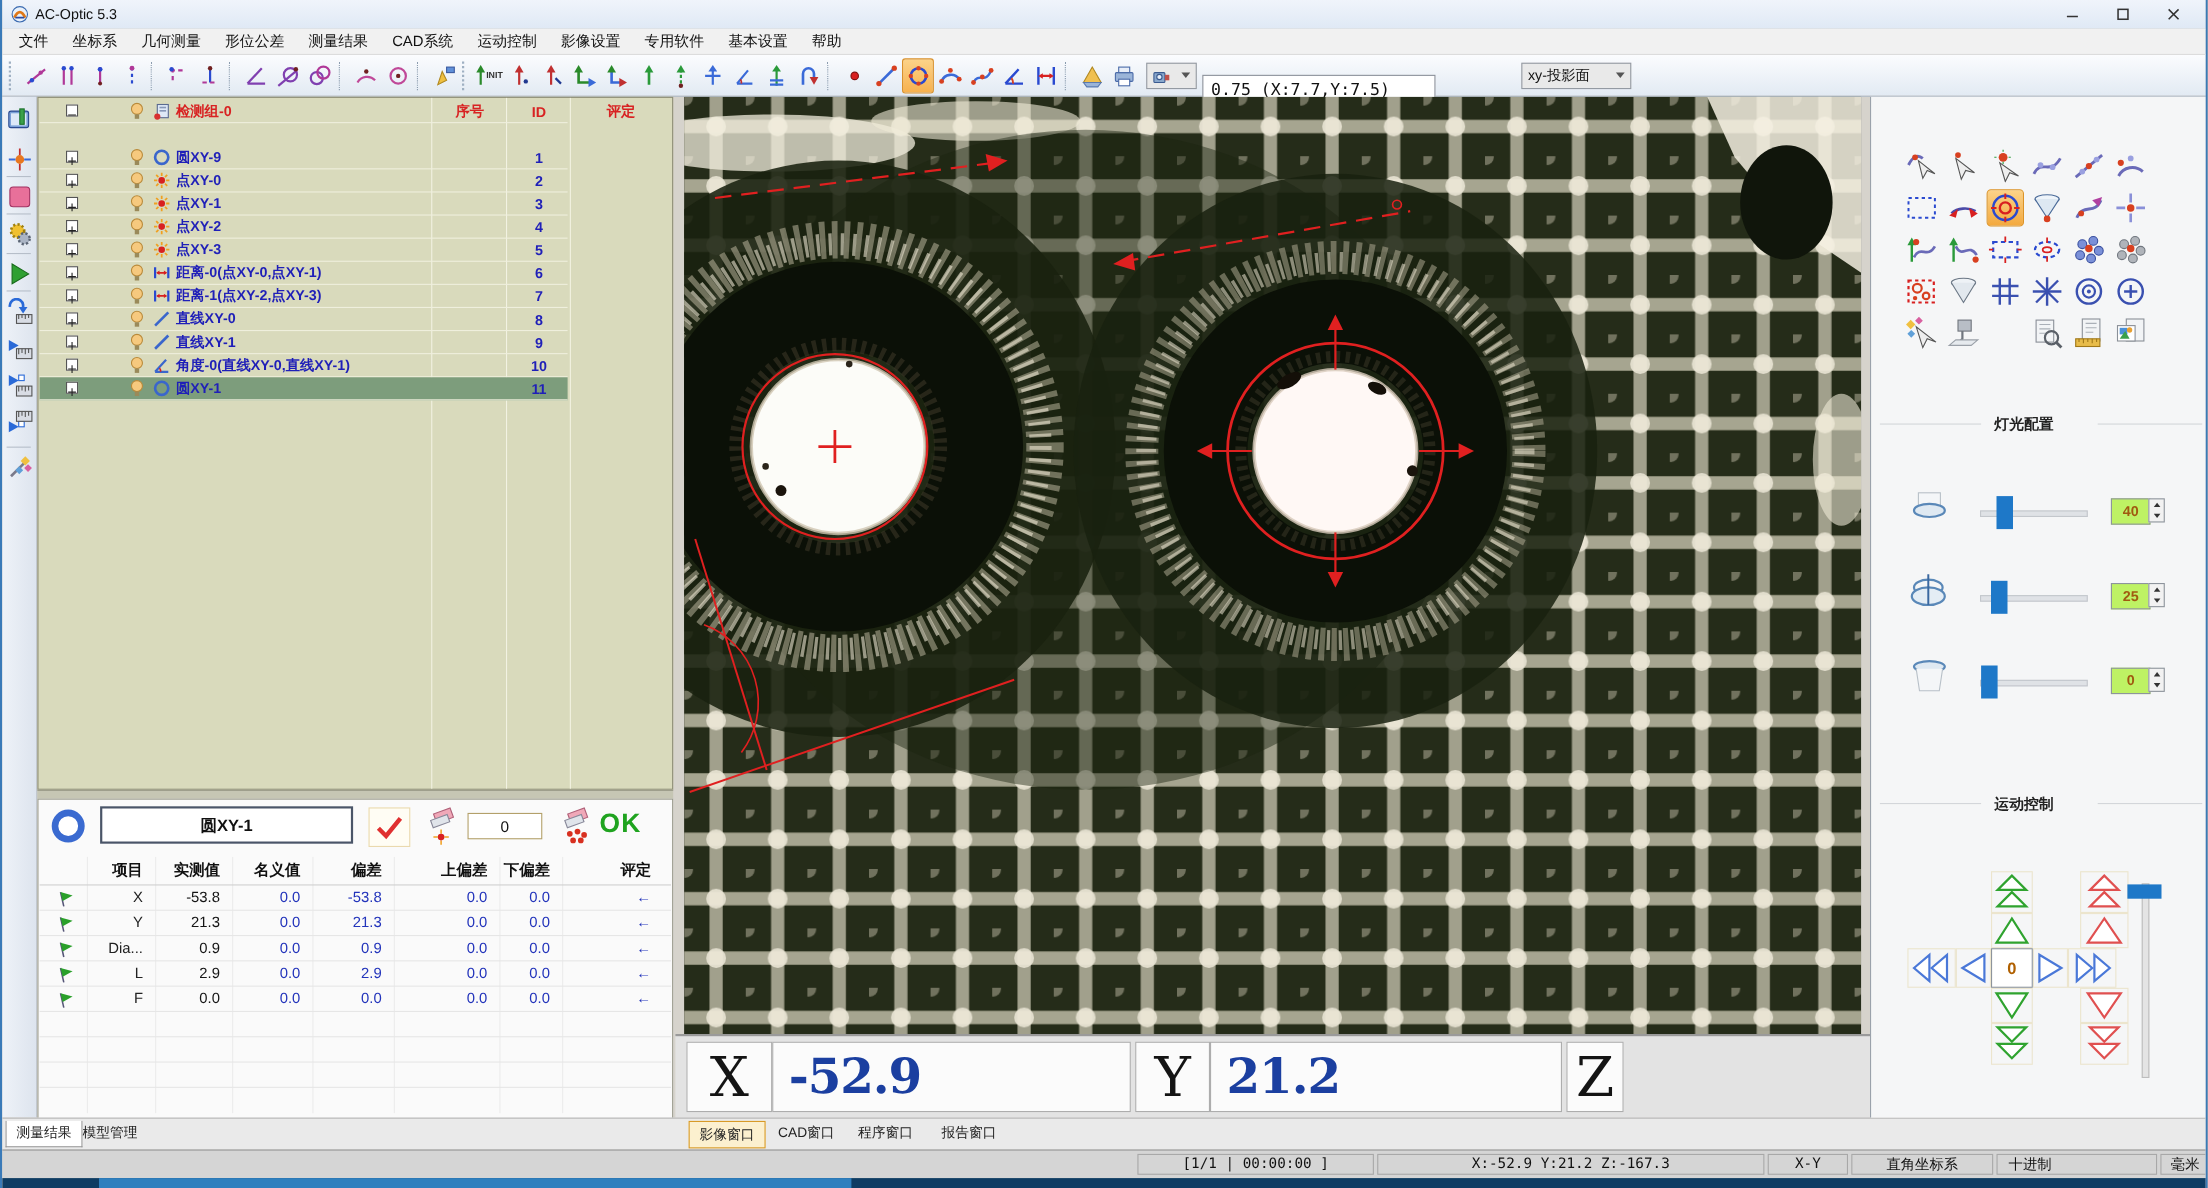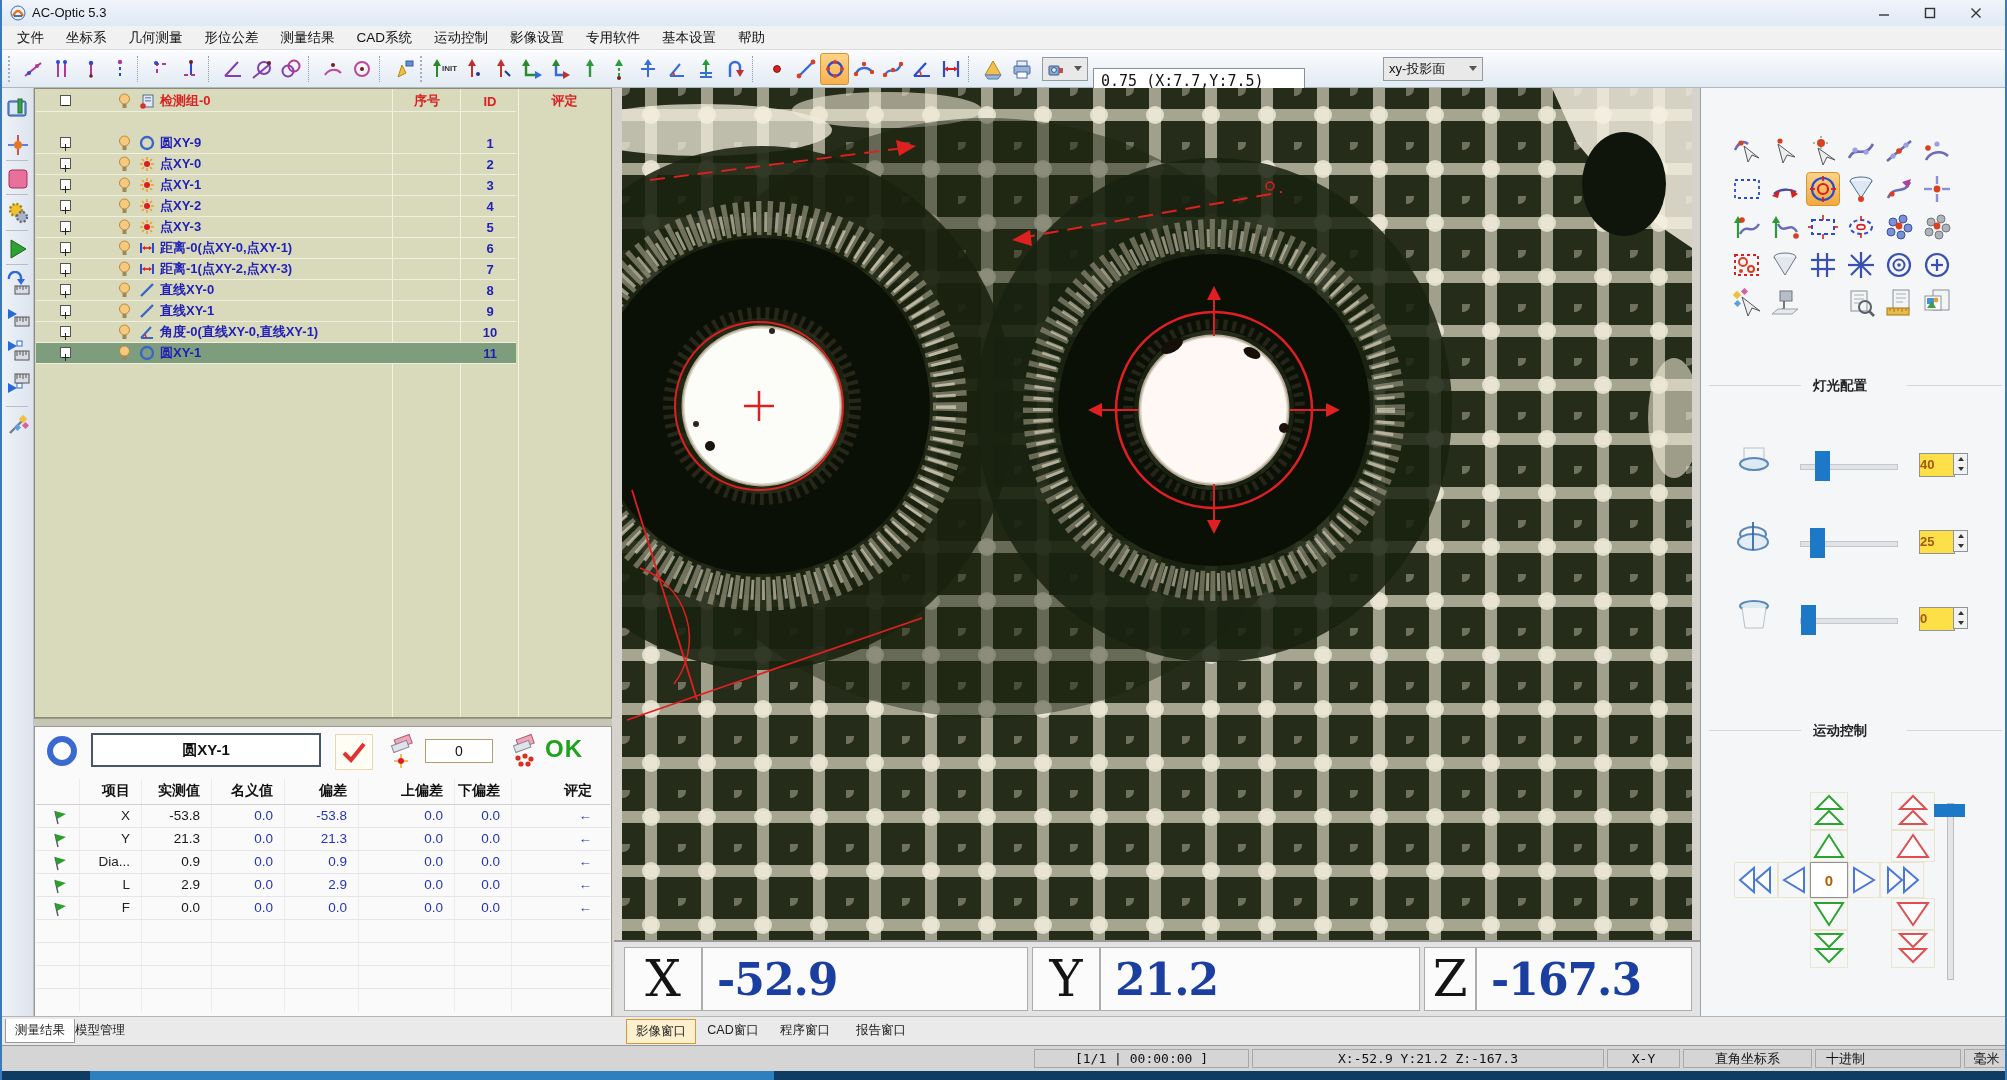--- a/index.html
+++ b/index.html
@@ -70,21 +70,21 @@
   .btab.sel1{background:#fff;border:1px solid #999;border-top:none;}
   .vtab.sel2{background:#fcf0cf;border:1px solid #d89a28;}
   
   #rightpanel{left:1698px;top:88px;width:309px;height:928px;background:#f5f6f7;border-left:1px solid #9aa2ab;box-sizing:border-box;}
   .gb{position:absolute;width:34px;height:34px;display:flex;align-items:center;justify-content:center;border-radius:4px;}
   .gb.sel{background:linear-gradient(#fcd389,#f3a93e);border:1px solid #dc9326;box-sizing:border-box;}
   .gtitle{position:absolute;font-size:13.5px;font-weight:bold;color:#222;background:#f5f6f7;padding:0 8px;}
   .gline{position:absolute;height:1px;background:#d3d6da;}
   .ltrack{position:absolute;width:96px;height:4px;background:#dfe2e6;border:1px solid #c3c7cc;}
   .lthumb{position:absolute;width:15px;height:30px;background:#1e78c8;top:-14px;}
-  .lval{position:absolute;width:34px;height:22px;border:1px solid #8d949c;background:#fde047;text-align:left;font-size:13px;font-weight:bold;color:#a05a10;line-height:22px;}
+  .lval{position:absolute;width:34px;height:22px;border:1px solid #8d949c;background:#bef264;text-align:center;font-size:13px;font-weight:bold;color:#a05a10;line-height:22px;}
   .lspin{position:absolute;width:15px;height:22px;border:1px solid #8d949c;background:#f2f2f2;display:flex;flex-direction:column;align-items:center;justify-content:space-around;box-sizing:border-box;}
   .spin-up{width:0;height:0;border-left:3px solid transparent;border-right:3px solid transparent;border-bottom:4px solid #333;}
   .spin-dn{width:0;height:0;border-left:3px solid transparent;border-right:3px solid transparent;border-top:4px solid #333;}
   .pad{position:absolute;display:flex;align-items:center;justify-content:center;border:1px solid #ece5cd;box-sizing:border-box;}
   #step-input{position:absolute;left:109px;top:774px;width:38px;height:36px;border:1px solid #8d949c;background:#fff;text-align:center;font-size:15px;font-weight:bold;color:#b06000;box-sizing:border-box;font-family:"Liberation Sans",sans-serif;}
   #zslider-track{position:absolute;left:246px;top:715px;width:5px;height:175px;background:#e4e4e4;border:1px solid #bdbdbd;}
   #zslider-thumb{position:absolute;left:233px;top:716px;width:31px;height:13px;background:#1e78c8;}
   
   #statusbar{left:0;top:1045px;width:2007px;height:26px;background:#d5d5d5;border-top:1px solid #989898;box-sizing:border-box;}
   .seg{position:absolute;top:3px;height:19px;border:1px solid #a8a8a8;box-sizing:border-box;font-family:"DejaVu Sans Mono",monospace;font-size:13px;color:#111;display:flex;align-items:center;justify-content:center;white-space:nowrap;}
@@ -907,21 +907,20 @@
       <polygon points="718,322 704,315 704,329"></polygon>
     </g>
   </svg>
 
   <div id="dro" class="abs">
     <div class="dro-cell dro-label" style="left:10px;width:78px">X</div>
     <div class="dro-cell dro-value" style="left:88px;width:326px">-52.9</div>
     <div class="dro-cell dro-label" style="left:418px;width:68px">Y</div>
     <div class="dro-cell dro-value" style="left:486px;width:320px">21.2</div>
     <div class="dro-cell dro-label" style="left:810px;width:52px">Z</div>
-    <div class="dro-cell dro-value" style="left:862px;width:216px">-167.3</div>
   </div>
 
   <div id="tabstrip" class="abs">
     <div class="btab sel1" style="left:3px;min-width:56px">测量结果</div>
     <div class="btab" style="left:64px;min-width:56px">模型管理</div>
     <div class="btab vtab sel2" style="left:624px;min-width:56px">影像窗口</div>
     <div class="btab" style="left:697px;min-width:56px">CAD窗口</div>
     <div class="btab" style="left:769px;min-width:56px">程序窗口</div>
     <div class="btab" style="left:845px;min-width:56px">报告窗口</div>
   </div>

